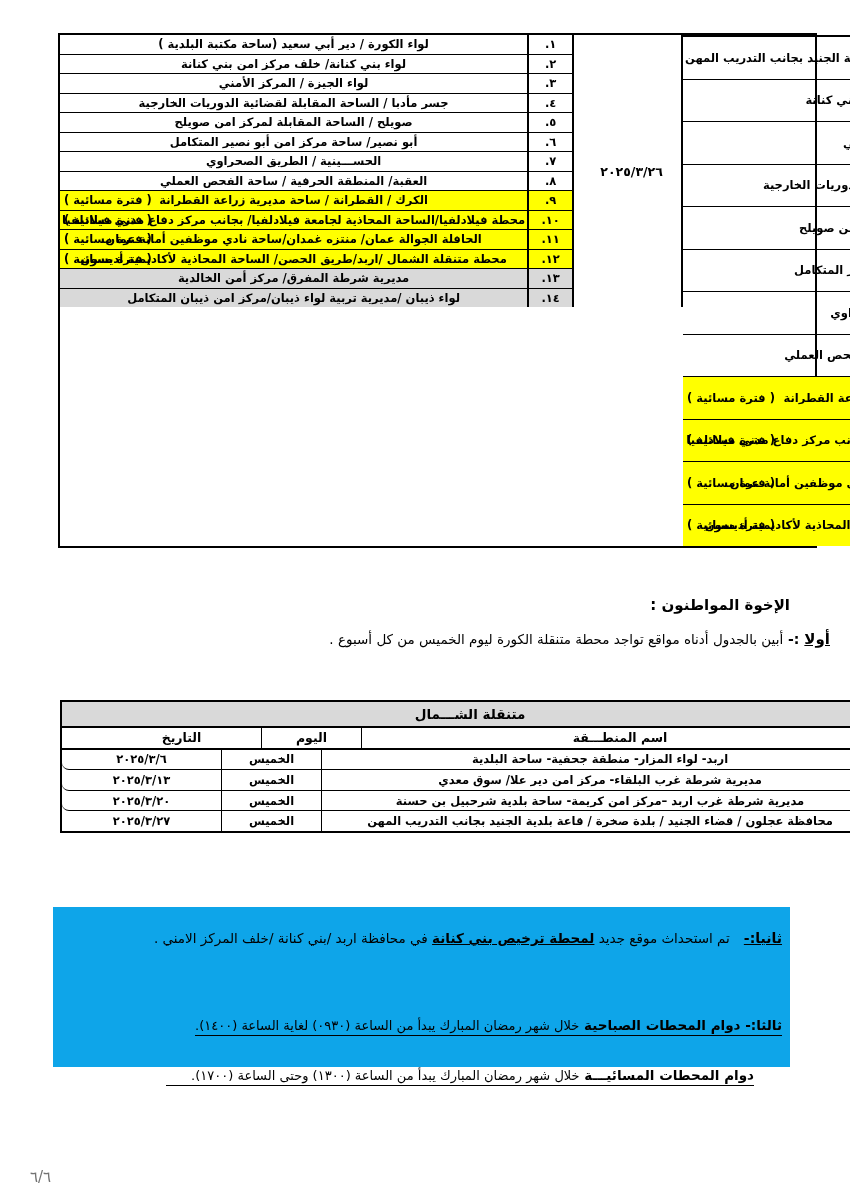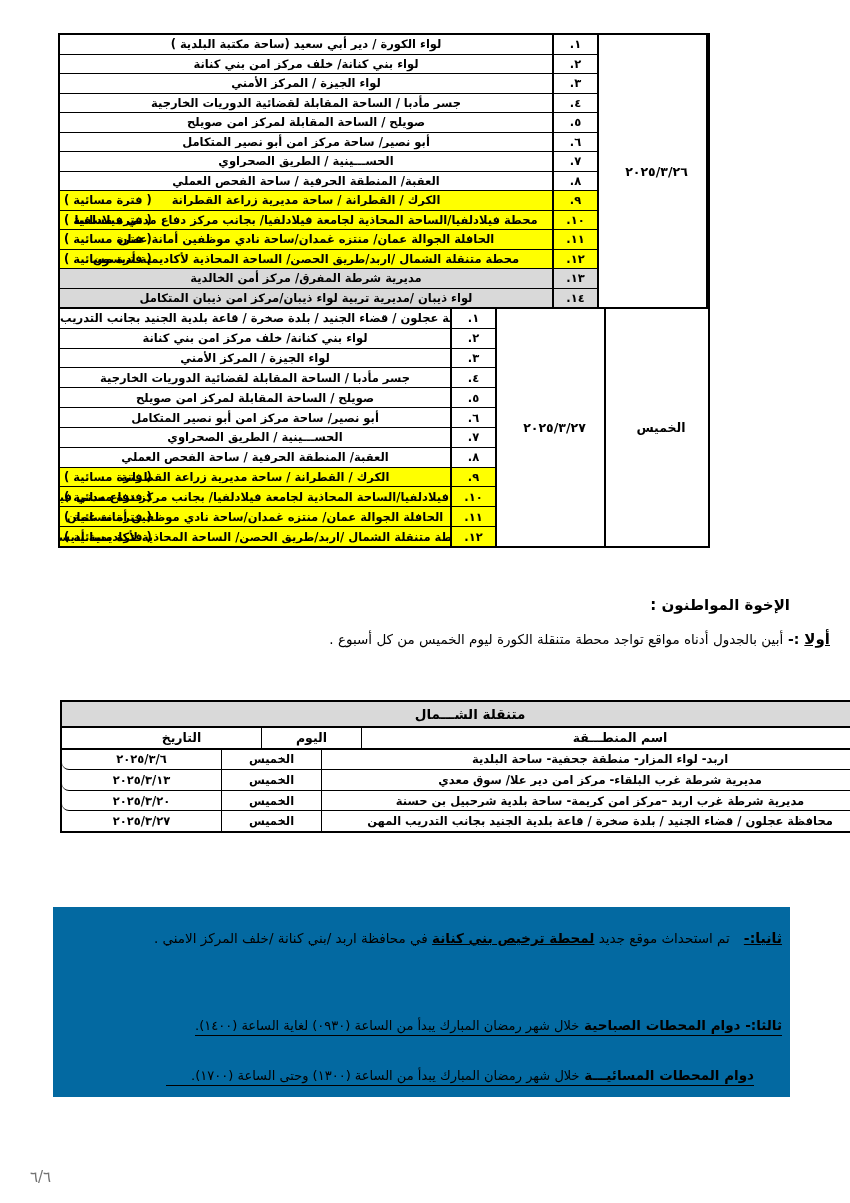--- a/index.html
+++ b/index.html
@@ -6,22 +6,22 @@
   html,body { margin:0; padding:0; }
   body {
     width:850px; height:1203px; position:relative;
     background:#ffffff; color:#000;
     font-family:"DejaVu Sans", sans-serif;
     direction:rtl; overflow:hidden;
   }
 
   
   .sched {
-    position:absolute; left:58px; top:33px; width:652px; height:515px;
-    border:2px solid #000; direction:ltr; display:flex; flex-direction:column;
+    position:absolute; left:58px; top:33px; width:759px; height:515px;
+    border:2px solid #000; direction:ltr; display:flex; 
   }
   .block { display:flex; }
   .block-wed { height:272px; }
   .block-thu { flex:1; border-top:2px solid #000; }
   .rows { flex:1; display:flex; flex-direction:column; min-width:0; }
   .srow { flex:1; display:flex; border-bottom:1px solid #000; min-height:0; }
   .srow:last-child { border-bottom:none; }
   .loc {
     flex:1; position:relative; display:flex; align-items:center; justify-content:center;
     direction:rtl; font-weight:bold; font-size:11.5px; white-space:nowrap;
@@ -66,22 +66,22 @@
     display:flex; align-items:center; justify-content:center;
     direction:rtl; font-weight:bold; font-size:11.5px; white-space:nowrap; overflow:hidden;
   }
   .n-date { width:160px; flex:0 0 160px; border-right:1.5px solid #000; }
   .n-day  { width:100px; flex:0 0 100px; border-right:1.5px solid #000; }
   .n-area { flex:1; }
   .n-head .n-date, .n-head .n-day, .n-head .n-area { font-size:12.5px; }
 
   
   .notes {
-    position:absolute; left:53px; top:907px; width:737px; height:190px;
-    background:#0369a1;
+    position:absolute; left:53px; top:907px; width:737px; height:160px;
+    background:#0ea5e9;
   }
   .p2 {
     position:absolute; top:18px; right:8px; left:8px;
     font-size:13.5px; line-height:27px;
     padding-right:102px; text-indent:-102px;
   }
   .p2 .lbl { font-weight:bold; font-size:14px; text-decoration:underline; margin-left:14px; }
   .p2 .hl  { font-weight:bold; text-decoration:underline; }
   .p3 { position:absolute; top:110px; right:8px; font-size:13px; white-space:nowrap; }
   .p4 { position:absolute; top:160px; right:36px; font-size:13px; white-space:nowrap; }

